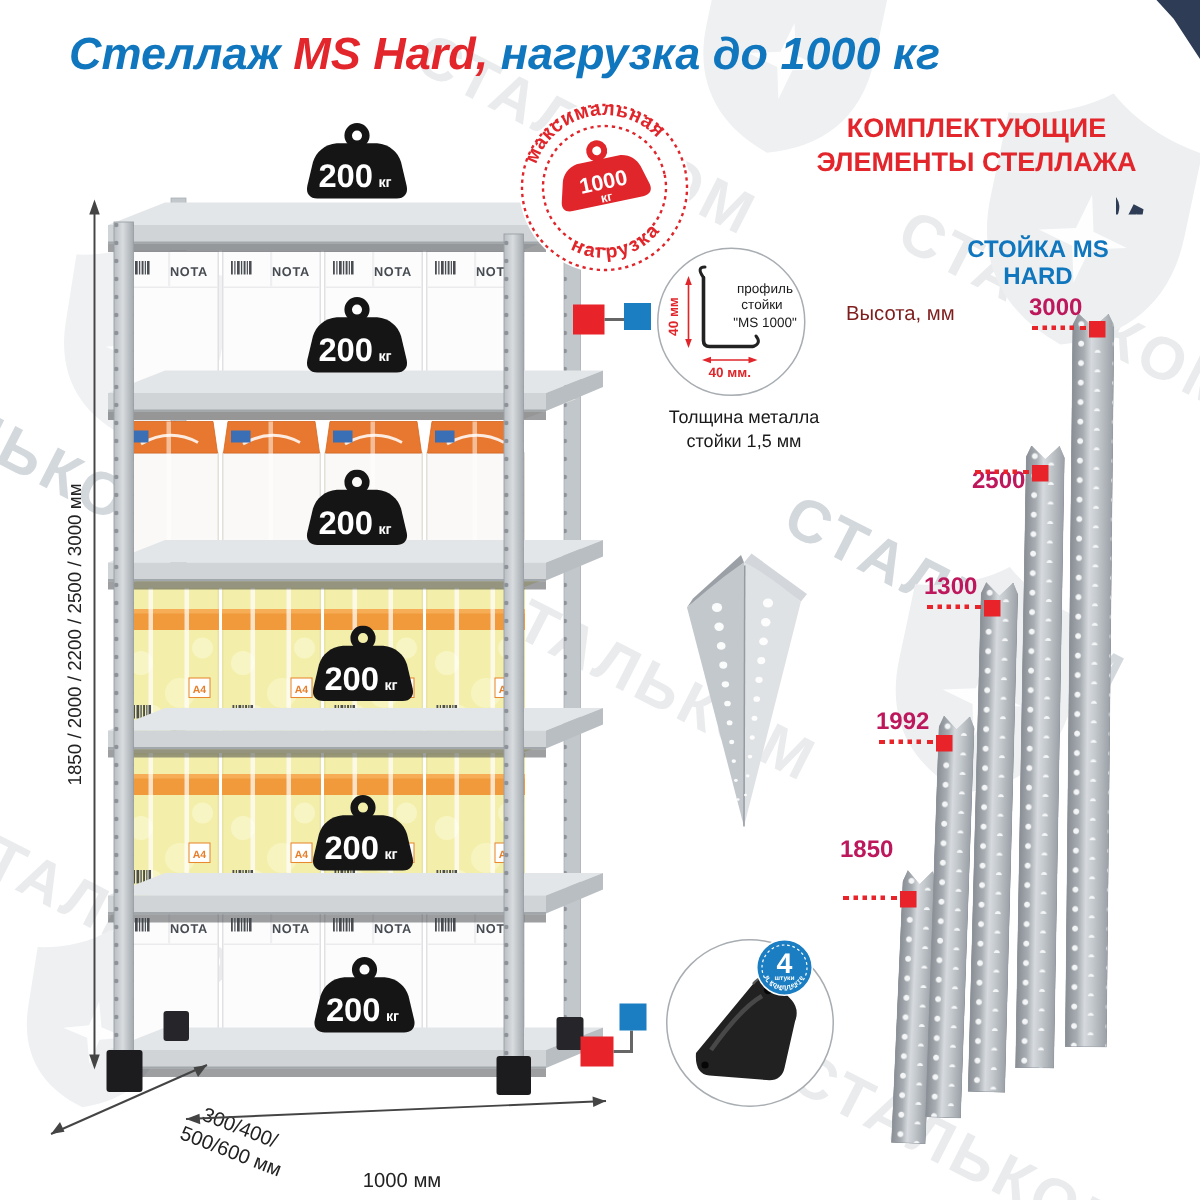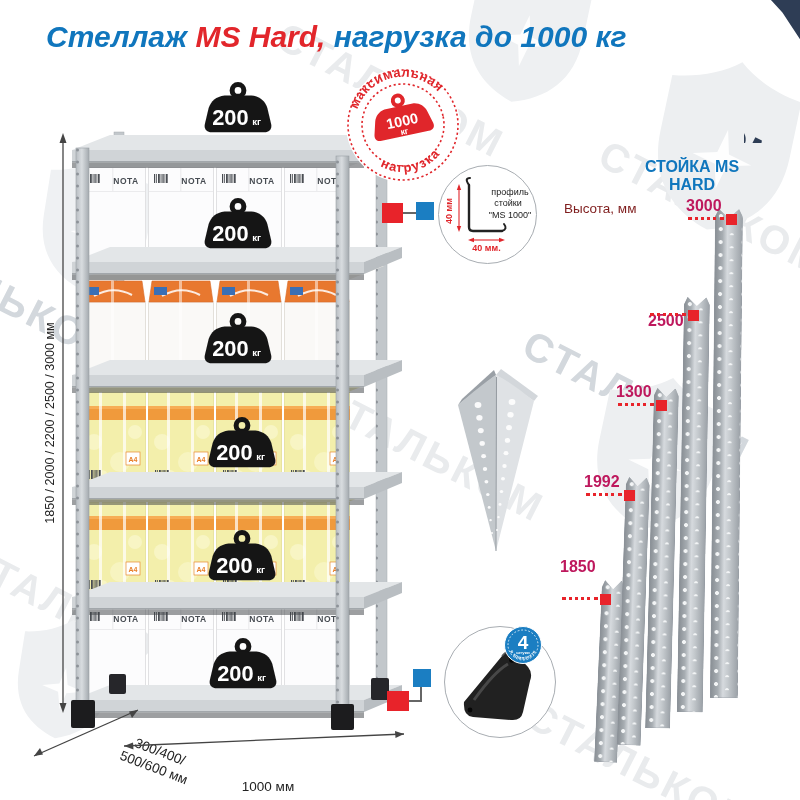--- a/index.html
+++ b/index.html
@@ -342,20 +342,24 @@
     <polygon points="21,67 18.8,61 23.2,61" fill="#e0262b"></polygon>
     <text x="14" y="46" font-size="9" font-weight="bold" fill="#e0262b" text-anchor="middle" transform="rotate(-90 14 46)">40 мм</text>
     <line x1="33" y1="75" x2="64" y2="75" stroke="#e0262b" stroke-width="1.1"></line>
     <polygon points="30,75 36,72.8 36,77.2" fill="#e0262b"></polygon>
     <polygon points="67,75 61,72.8 61,77.2" fill="#e0262b"></polygon>
     <text x="48.5" y="86" font-size="9" font-weight="bold" fill="#e0262b" text-anchor="middle">40 мм.</text>
     <text x="72" y="30" font-size="9" fill="#1a1a1a" text-anchor="middle">профиль</text>
     <text x="70" y="41" font-size="9" fill="#1a1a1a" text-anchor="middle">стойки</text>
     <text x="72" y="53" font-size="9" fill="#1a1a1a" text-anchor="middle">"MS 1000"</text>
   </svg>
+  <div class="caption" id="thickness-caption">
+    <span style="display:block">Толщина металла</span>
+    <span style="display:block">стойки 1,5 мм</span>
+  </div>
 
   <svg class="abs" style="left:452px;top:365px;width:88px;height:195px;" viewBox="0 0 88 195">
     <polygon points="6,40 10,34 42,5 44,10" fill="#9aa0a6"></polygon>
     <polygon points="82,36 86,31 49,4 44,10" fill="#d3d7db"></polygon>
     <path d="M6,40 C20,28 33,17 44,10 L45,16 L44,186 Z" fill="#c3c8cc"></path>
     <path d="M82,36 C68,25 55,15 44,10 L45,16 L44,186 Z" fill="#dfe2e5"></path>
     <line x1="44.5" y1="12" x2="44" y2="186" stroke="#959ba1" stroke-width="1"></line>
     <g fill="#ffffff" opacity="0.92">
       <ellipse cx="26" cy="40" rx="3.4" ry="3"></ellipse>
         <ellipse cx="27.4" cy="52.8" rx="3.16" ry="2.8"></ellipse>
@@ -396,20 +400,24 @@
       </defs>
     <circle cx="19" cy="19" r="18.5" fill="#1b7ec2" stroke="#ffffff" stroke-width="1"></circle>
     <circle cx="19" cy="19" r="15" fill="none" stroke="#ffffff" stroke-width="0.8" stroke-dasharray="1.8,1.8"></circle>
     <text x="19" y="22.5" font-size="19" font-weight="bold" fill="#fff" text-anchor="middle">4</text>
     <text x="19" y="27.5" font-size="4.4" font-weight="bold" fill="#fff" text-anchor="middle">штуки</text>
     <text font-size="4.6" font-weight="bold" fill="#fff" letter-spacing="0.4">
       <textPath href="#arc4" startOffset="50%" text-anchor="middle">в комплекте</textPath>
     </text>
   </svg>
 
+  <div id="comp-heading">
+    <span style="display:block">КОМПЛЕКТУЮЩИЕ</span>
+    <span style="display:block">ЭЛЕМЕНТЫ СТЕЛЛАЖА</span>
+  </div>
   <div id="comp-sub">СТОЙКА MS HARD</div>
   <div id="height-label">Высота, мм</div>
 
   <div class="post" style="left:602px;top:580px;width:23px;height:182px;transform:rotate(2.5deg);"></div>
   <div class="post" style="left:626px;top:477px;width:24px;height:268px;transform:rotate(2deg);"></div>
   <div class="post" style="left:654px;top:388px;width:25px;height:340px;transform:rotate(1.5deg);"></div>
   <div class="post" style="left:684px;top:297px;width:26px;height:415px;transform:rotate(1deg);"></div>
   <div class="post" style="left:715px;top:209px;width:28px;height:489px;transform:rotate(0.6deg);"></div>
 
   <div class="post-label" style="left:686px;top:197px;">3000</div>

